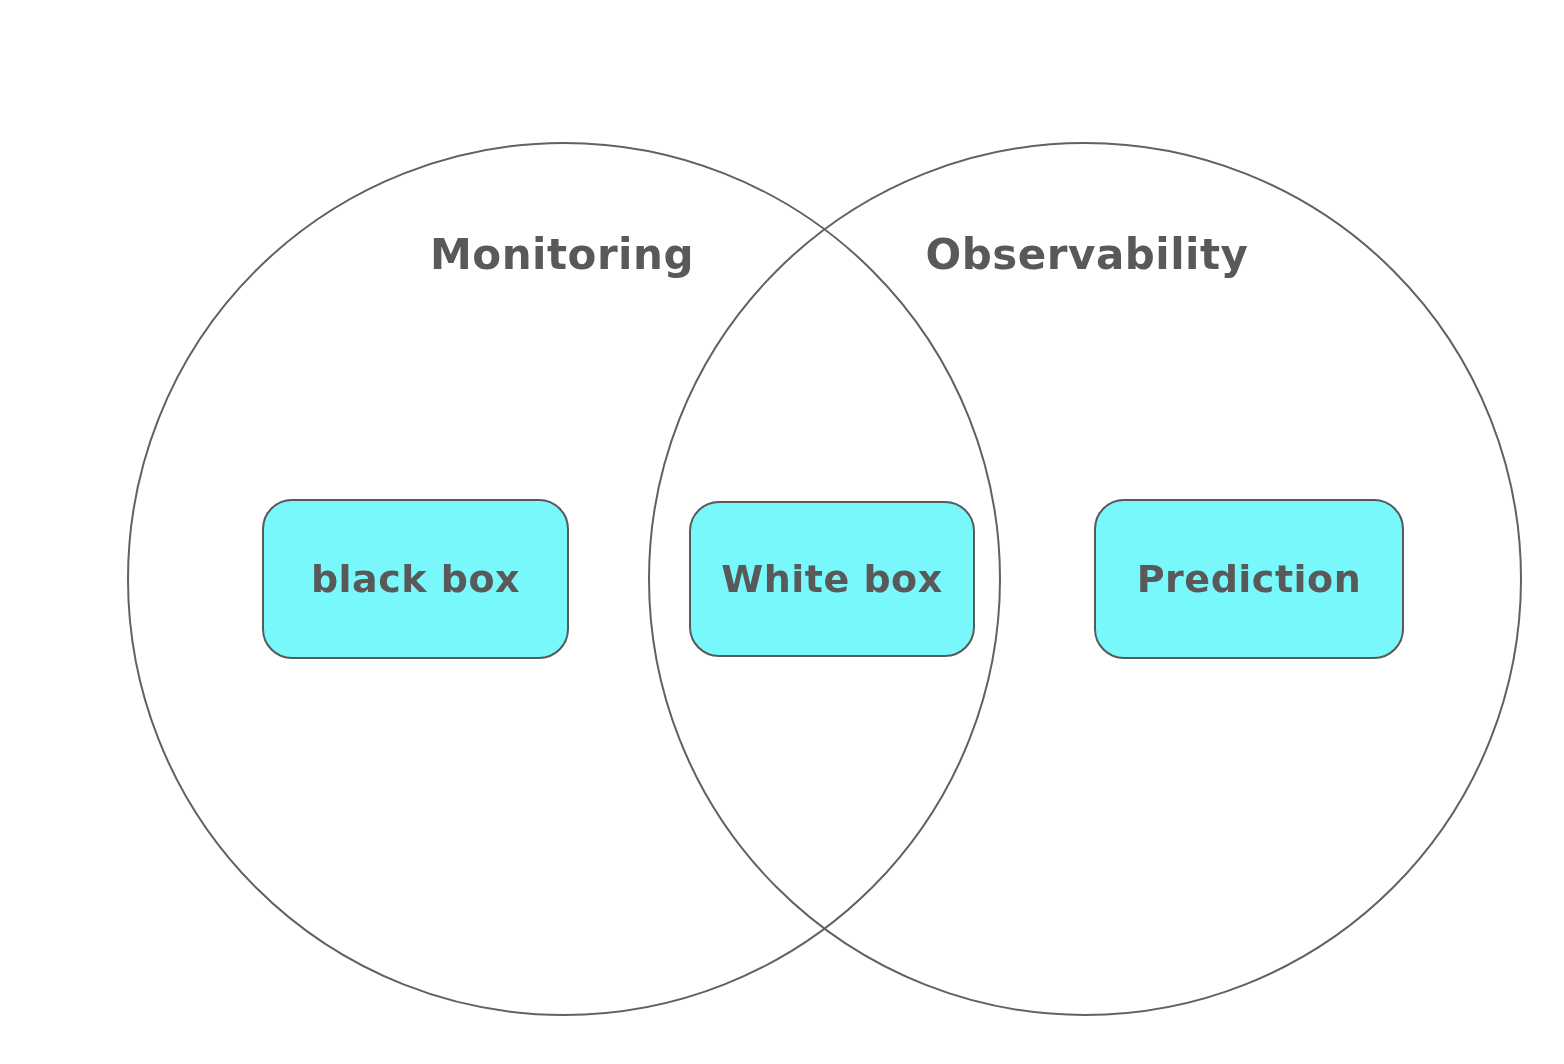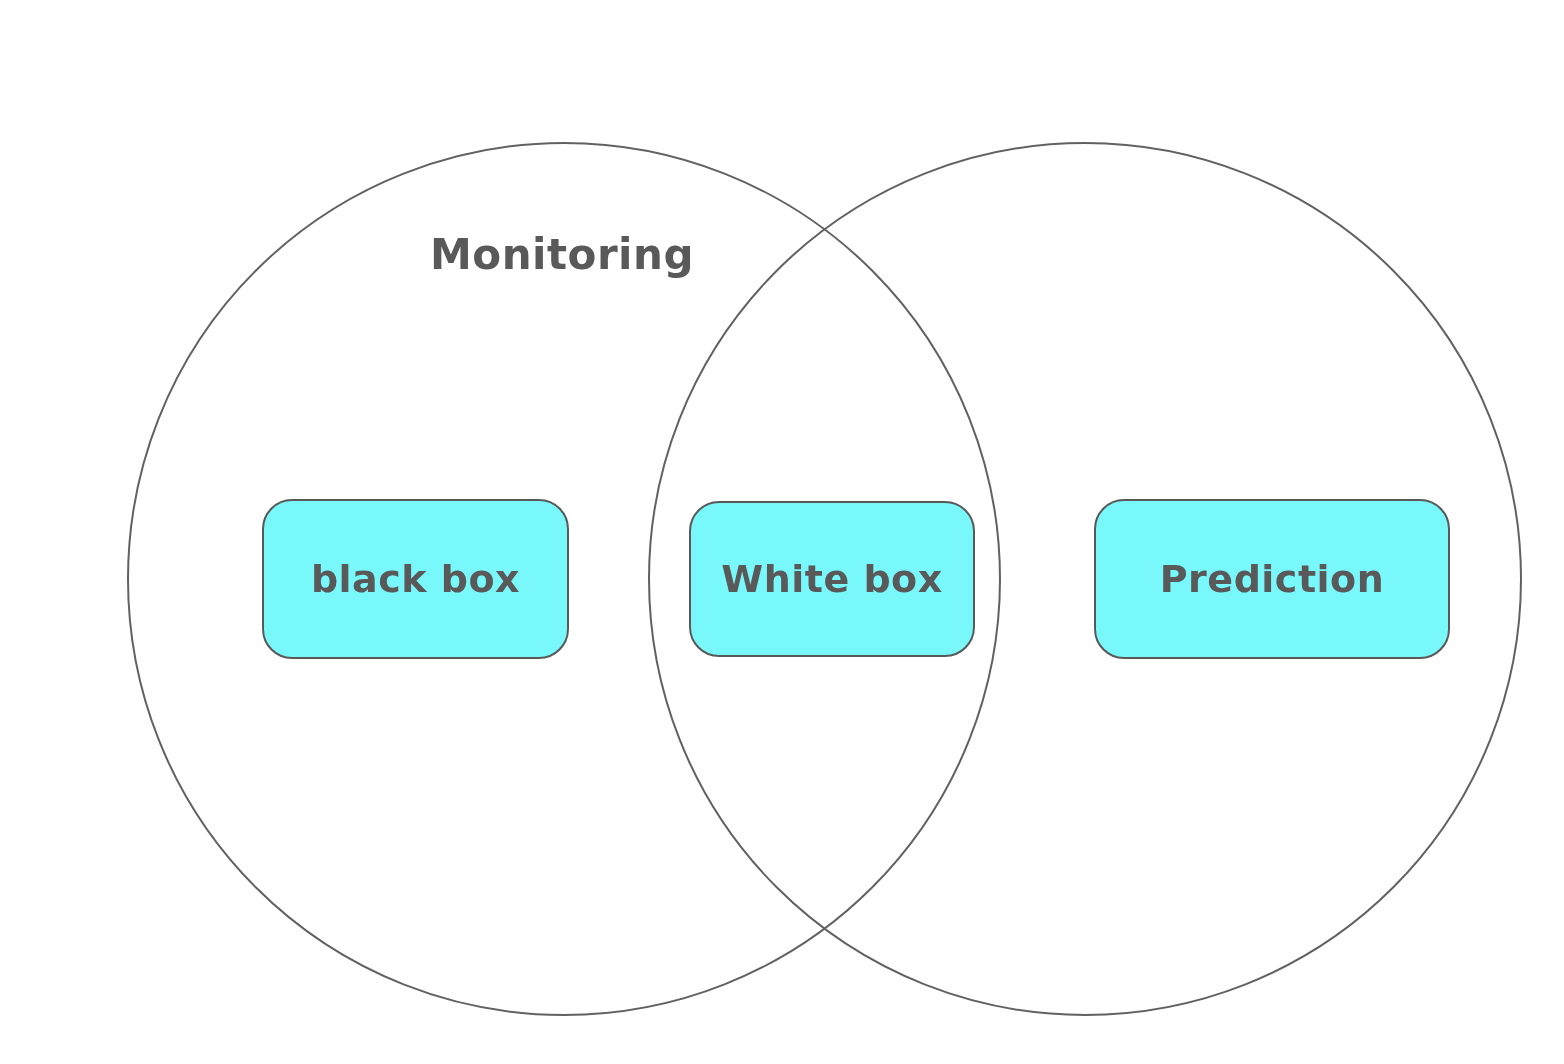--- a/index.html
+++ b/index.html
@@ -47,33 +47,34 @@
     background:var(--node-fill);
     border:2.5px solid var(--node-border);
     border-radius:30px;
     font-size:38px;
     font-weight:700;
     color:var(--text);
     letter-spacing:0.5px;
   }
   .node-black-box{left:230px;top:467px;width:307px;height:160px;}
   .node-white-box{left:657px;top:469px;width:286px;height:156px;}
-  .node-prediction{left:1062px;top:467px;width:356px;height:160px;}
+  .node-prediction{left:1062px;top:467px;width:310px;height:160px;}
 </style>
 </head>
 <body>
 
 <div class="canvas">
 
   <div class="circle circle-left"></div>
 
   <div class="circle circle-right"></div>
 
   <div class="set-label label-monitoring">Monitoring</div>
 
+  <div class="set-label label-observability">Observability</div>
 
   <div class="node node-white-box">White box</div>
 
   <div class="node node-black-box">black box</div>
 
   <div class="node node-prediction">Prediction</div>
 
 </div>
 
 </body></html>

